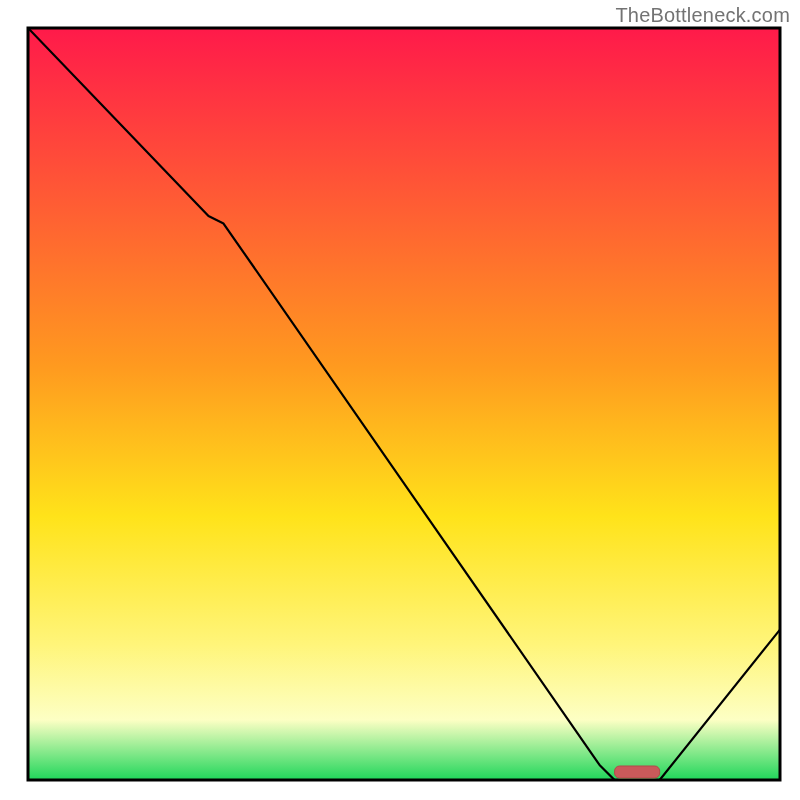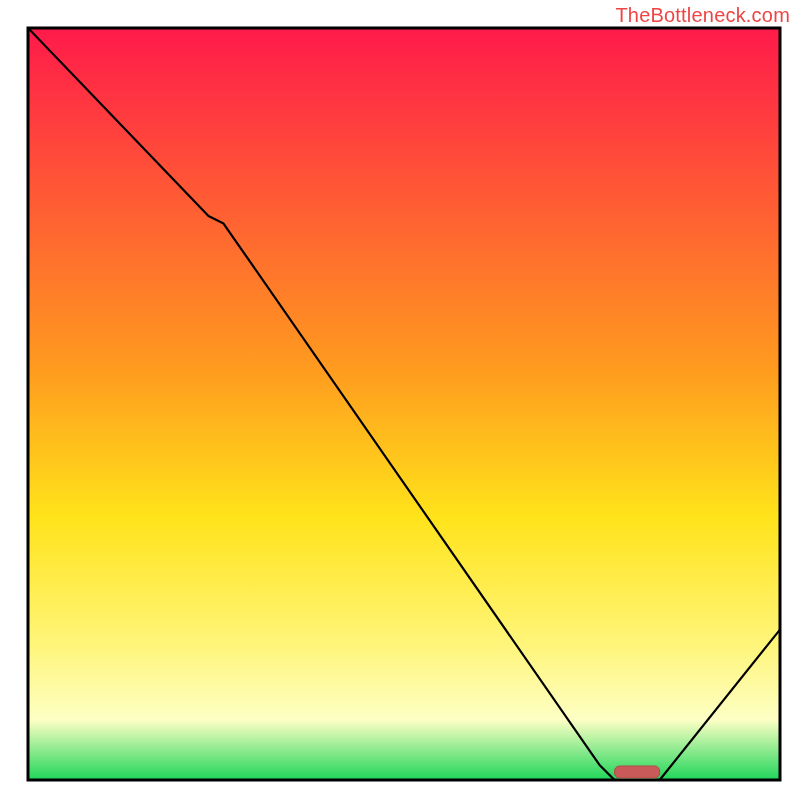--- a/index.html
+++ b/index.html
@@ -14,21 +14,21 @@
     position: relative;
     width: 800px;
     height: 800px;
   }
   .watermark {
     position: absolute;
     top: 4px;
     right: 10px;
     font-size: 20px;
     font-weight: 500;
-    color: #ef4444;
+    color: #737373;
     letter-spacing: 0.2px;
     z-index: 5;
   }
   svg {
     display: block;
   }
   .curve {
     fill: none;
     stroke: #000;
     stroke-width: 2.2;

